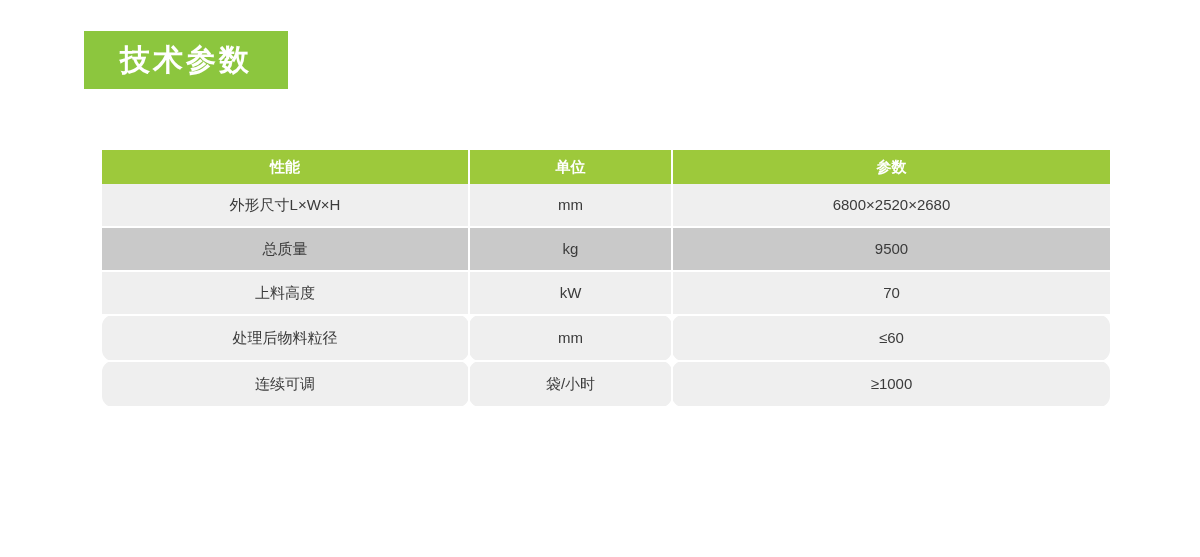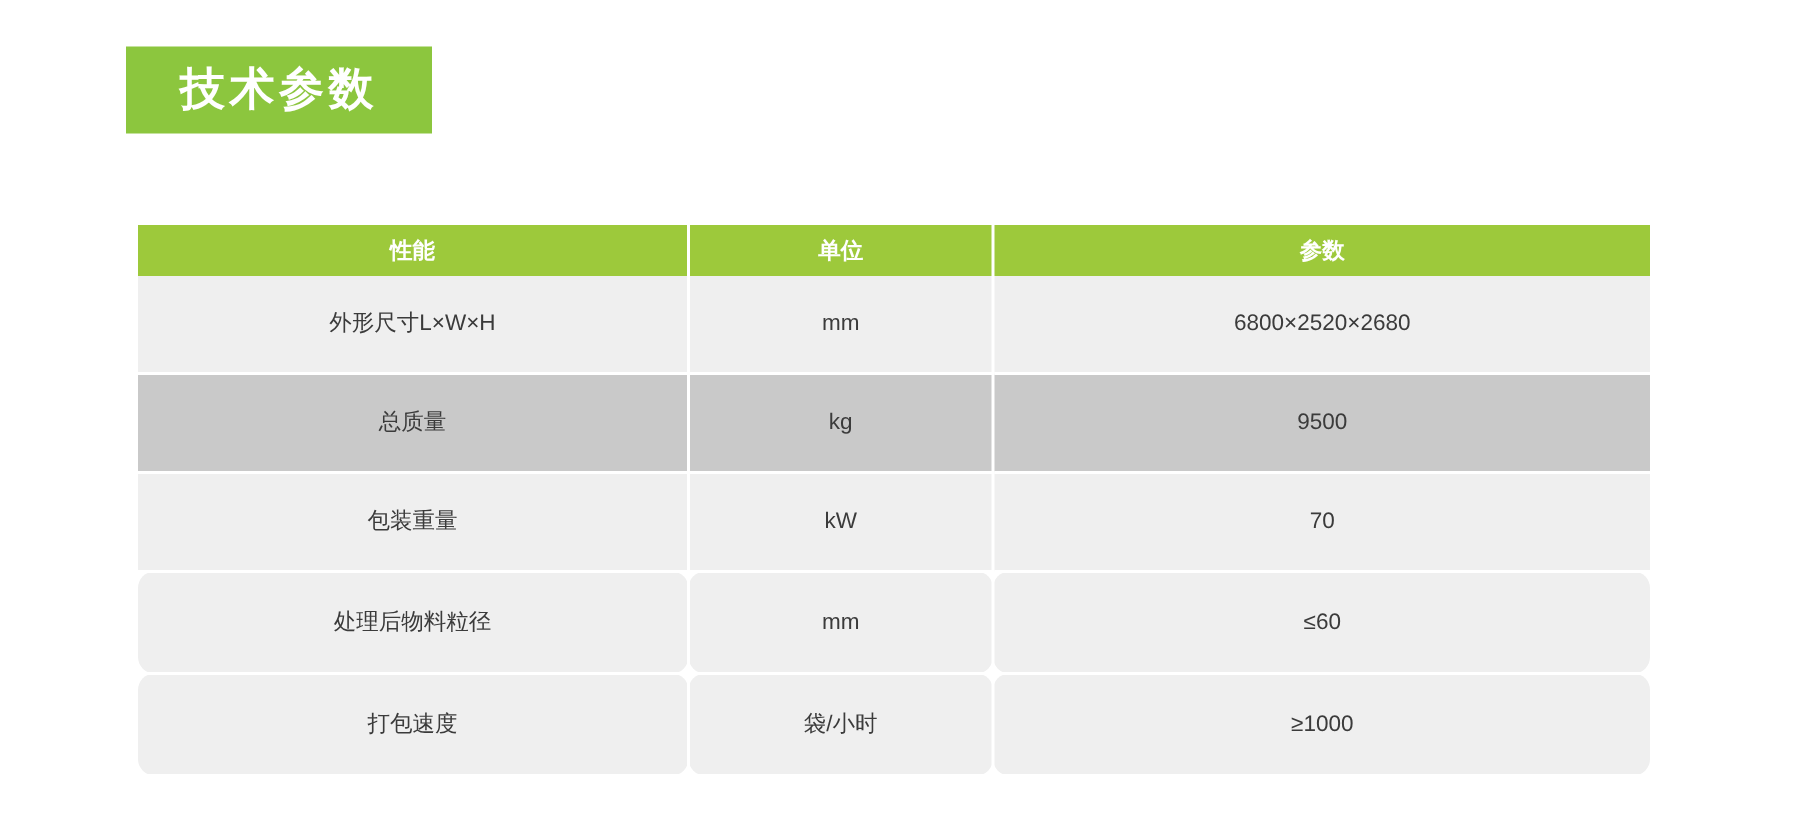--- a/index.html
+++ b/index.html
@@ -32,21 +32,21 @@
   }
   .title-banner .title-text {
     color: #ffffff;
     font-size: 30px;
     font-weight: bold;
     letter-spacing: 3px;
     line-height: 1;
   }
   .spec-table {
     position: absolute;
-    left: 92px;
+    left: 102px;
     top: 150px;
     width: 1008px;
     border-collapse: collapse;
     table-layout: fixed;
   }
   .spec-table col.c-perf { width: 367px; }
   .spec-table col.c-unit { width: 203px; }
   .spec-table col.c-value { width: 438px; }
 
   .spec-table thead th {
@@ -61,21 +61,21 @@
   }
   .spec-table thead th:last-child {
     border-right: none;
   }
   .spec-table tbody td {
     font-size: 15px;
     text-align: center;
     color: #3b3b3b;
     border-right: 2px solid #ffffff;
     border-bottom: 2px solid #ffffff;
-    padding: 16px;
+    padding: 5px;
     height: 32px;
     line-height: 1.25;
   }
   .spec-table tbody td:last-child {
     border-right: none;
   }
   .spec-table tbody tr.row-odd td {
     background: #efefef;
   }
   .spec-table tbody tr.row-even td {
@@ -114,30 +114,30 @@
         <td>外形尺寸L×W×H</td>
         <td>mm</td>
         <td>6800×2520×2680</td>
       </tr>
       <tr class="row-even">
         <td>总质量</td>
         <td>kg</td>
         <td>9500</td>
       </tr>
       <tr class="row-odd">
-        <td>包装重量</td>
+        <td>上料高度</td>
         <td>kW</td>
         <td>70</td>
       </tr>
       <tr class="row-odd tall">
         <td>处理后物料粒径</td>
         <td>mm</td>
         <td>≤60</td>
       </tr>
       <tr class="row-odd tall">
-        <td>打包速度</td>
+        <td>连续可调</td>
         <td>袋/小时</td>
         <td>≥1000</td>
       </tr>
     </tbody>
   </table>
 
 </div>
 
 </body></html>

